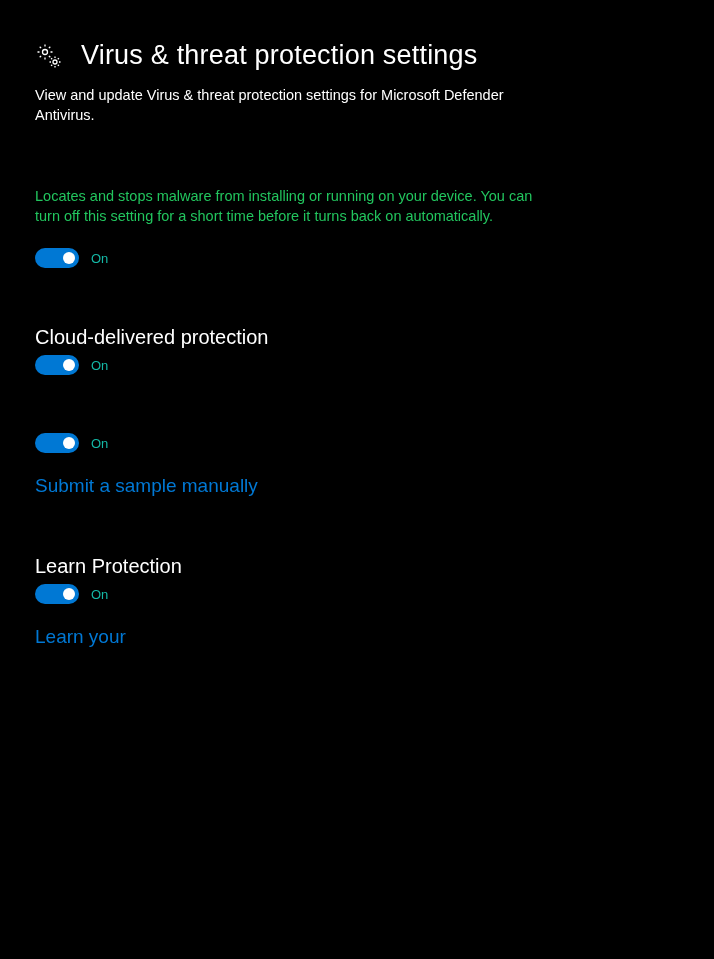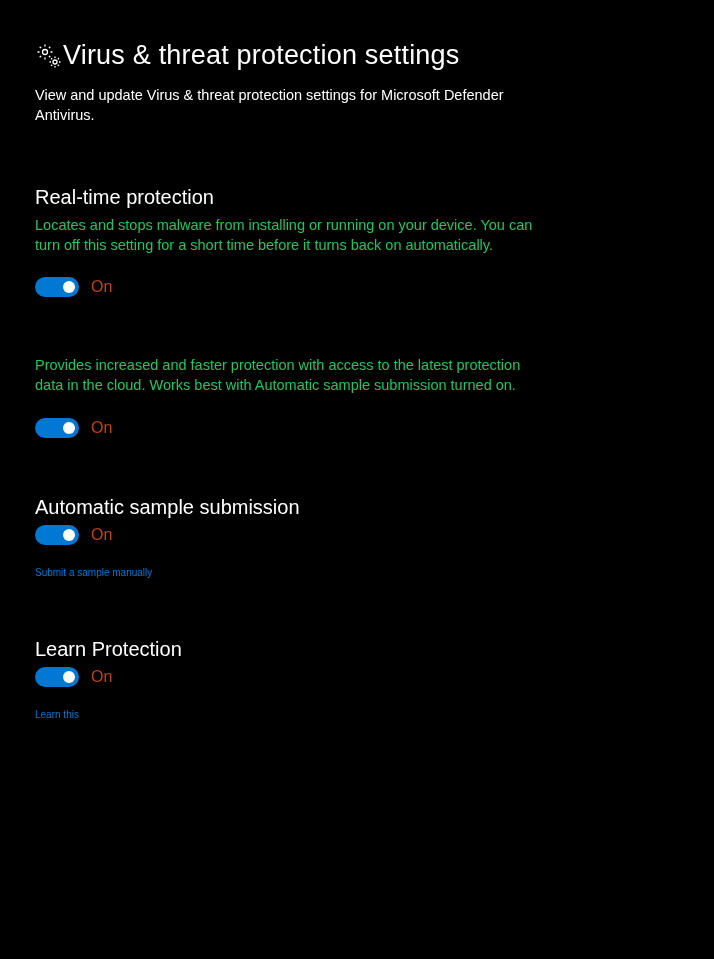--- a/index.html
+++ b/index.html
@@ -12,21 +12,21 @@
       color: #ffffff;
       font-family: "Segoe UI", -apple-system, sans-serif;
       width: 714px;
       height: 959px;
       padding: 40px 35px;
       font-weight: 400;
     }
     .page-header {
       display: flex;
       align-items: center;
-      gap: 0;
+      gap: 18px;
       margin-bottom: 14px;
     }
     .page-header-icon {
       display: flex;
       align-items: center;
     }
     .page-title {
       font-size: 27px;
       font-weight: 400;
       letter-spacing: 0.2px;
@@ -69,27 +69,27 @@
     .toggle-knob {
       position: absolute;
       width: 12px;
       height: 12px;
       background: #ffffff;
       border-radius: 50%;
       top: 4px;
       right: 4px;
     }
     .toggle-label {
-      font-size: 16px;
-      color: #c2410c;
+      font-size: 13px;
+      color: #14b8a6;
     }
     .link {
       display: inline-block;
       color: #0078d4;
-      font-size: 10px;
+      font-size: 19px;
       margin-top: 22px;
       cursor: pointer;
     }
   </style>
 </head>
 <body>
 
 <div class="page-header">
   <span class="page-header-icon">
     <svg width="28" height="28" viewBox="0 0 28 28" fill="none">
@@ -100,53 +100,51 @@
         <path d="M20 16 L20 14.5 M20 24 L20 25.5 M24 20 L25.5 20 M16 20 L14.5 20 M22.8 17.2 L23.9 16.1 M17.2 22.8 L16.1 23.9 M22.8 22.8 L23.9 23.9 M17.2 17.2 L16.1 16.1"></path>
       </g>
     </svg>
   </span>
   <h1 class="page-title">Virus &amp; threat protection settings</h1>
 </div>
 
 <p class="page-subtitle">View and update Virus &amp; threat protection settings for Microsoft Defender Antivirus.</p>
 
 <div class="section">
-  <h2 class="section-title">Real-time protection</h2>
   <p class="section-desc">Locates and stops malware from installing or running on your device. You can turn off this setting for a short time before it turns back on automatically.</p>
   <div class="toggle-row">
     <div class="toggle">
       <div class="toggle-knob"></div>
     </div>
     <span class="toggle-label">On</span>
   </div>
 </div>
 
 <div class="section">
-  <p class="section-desc">Provides increased and faster protection with access to the latest protection data in the cloud. Works best with Automatic sample submission turned on.</p>
+  <h2 class="section-title">Cloud-delivered protection</h2>
   <div class="toggle-row">
     <div class="toggle">
       <div class="toggle-knob"></div>
     </div>
     <span class="toggle-label">On</span>
   </div>
 </div>
 
 <div class="section">
-  <h2 class="section-title">Automatic sample submission</h2>
   <div class="toggle-row">
     <div class="toggle">
       <div class="toggle-knob"></div>
     </div>
     <span class="toggle-label">On</span>
   </div>
   <a class="link">Submit a sample manually</a>
 </div>
 
 <div class="section">
   <h2 class="section-title">Learn Protection</h2>
   <div class="toggle-row">
     <div class="toggle">
       <div class="toggle-knob"></div>
     </div>
     <span class="toggle-label">On</span>
   </div>
-  <a class="link">Learn this</a>
+  <a class="link">Learn your</a>
 </div>
 
 </body></html>

